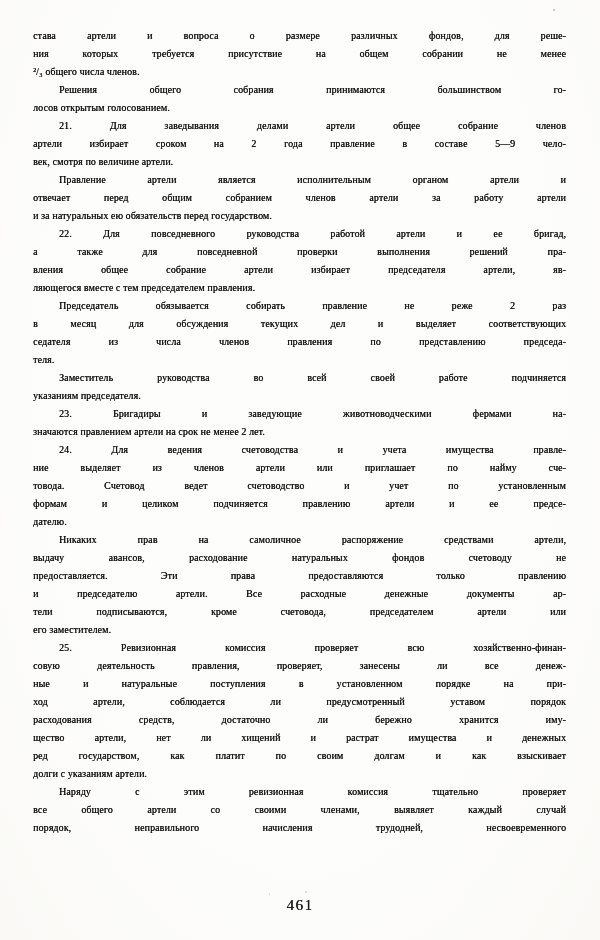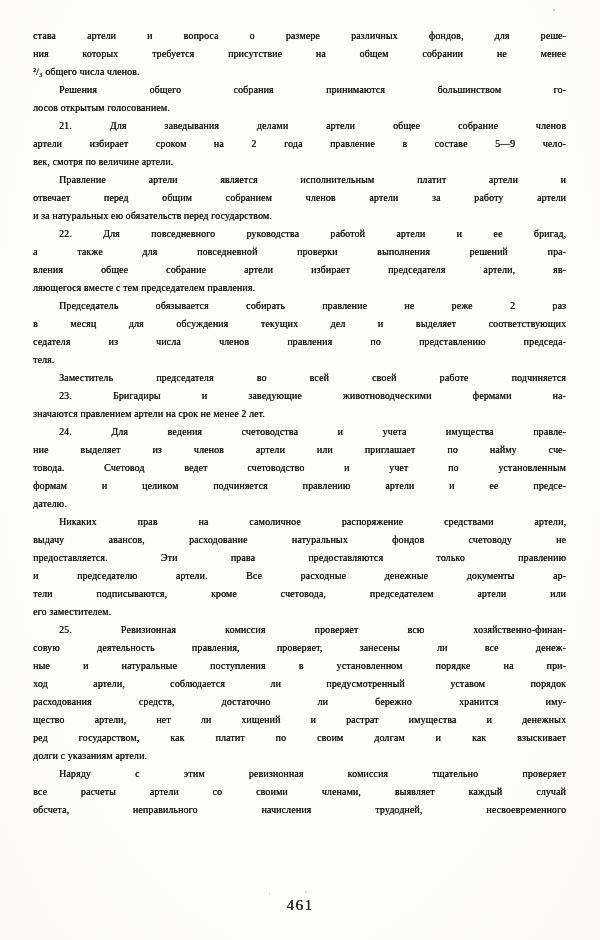--- a/index.html
+++ b/index.html
@@ -70,32 +70,33 @@
 <div class="page">
   <div class="text-block">
       <div class="line">става артели и вопроса о размере различных фондов, для реше-</div>
       <div class="line">ния которых требуется присутствие на общем собрании не менее</div>
       <div class="line para-end">²/₃ общего числа членов.</div>
       <div class="line indent">Решения общего собрания принимаются большинством го-</div>
       <div class="line para-end">лосов открытым голосованием.</div>
       <div class="line indent">21. Для заведывания делами артели общее собрание членов</div>
       <div class="line">артели избирает сроком на 2 года правление в составе 5—9 чело-</div>
       <div class="line para-end">век, смотря по величине артели.</div>
-      <div class="line indent">Правление артели является исполнительным платит артели и</div>
+      <div class="line indent">Правление артели является исполнительным органом артели и</div>
       <div class="line">отвечает перед общим собранием членов артели за работу артели</div>
       <div class="line para-end">и за натуральных ею обязательств перед государством.</div>
       <div class="line indent">22. Для повседневного руководства работой артели и ее бригад,</div>
       <div class="line">а также для повседневной проверки выполнения решений пра-</div>
       <div class="line">вления общее собрание артели избирает председателя артели, яв-</div>
       <div class="line para-end">ляющегося вместе с тем председателем правления.</div>
       <div class="line indent">Председатель обязывается собирать правление не реже 2 раз</div>
       <div class="line">в месяц для обсуждения текущих дел и выделяет соответствующих</div>
       <div class="line">седателя из числа членов правления по представлению председа-</div>
       <div class="line para-end">теля.</div>
-      <div class="line indent">Заместитель председателя во всей своей работе подчиняется</div>
+      <div class="line indent">Заместитель руководства во всей своей работе подчиняется</div>
+      <div class="line para-end">указаниям председателя.</div>
       <div class="line indent">23. Бригадиры и заведующие животноводческими фермами на-</div>
       <div class="line para-end">значаются правлением артели на срок не менее 2 лет.</div>
       <div class="line indent">24. Для ведения счетоводства и учета имущества правле-</div>
       <div class="line">ние выделяет из членов артели или приглашает по найму сче-</div>
       <div class="line">товода. Счетовод ведет счетоводство и учет по установленным</div>
       <div class="line">формам и целиком подчиняется правлению артели и ее предсе-</div>
       <div class="line para-end">дателю.</div>
       <div class="line indent">Никаких прав на самоличное распоряжение средствами артели,</div>
       <div class="line">выдачу авансов, расходование натуральных фондов счетоводу не</div>
       <div class="line">предоставляется. Эти права предоставляются только правлению</div>
@@ -104,20 +105,20 @@
       <div class="line para-end">его заместителем.</div>
       <div class="line indent">25. Ревизионная комиссия проверяет всю хозяйственно-финан-</div>
       <div class="line">совую деятельность правления, проверяет, занесены ли все денеж-</div>
       <div class="line">ные и натуральные поступления в установленном порядке на при-</div>
       <div class="line">ход артели, соблюдается ли предусмотренный уставом порядок</div>
       <div class="line">расходования средств, достаточно ли бережно хранится иму-</div>
       <div class="line">щество артели, нет ли хищений и растрат имущества и денежных</div>
       <div class="line">ред государством, как платит по своим долгам и как взыскивает</div>
       <div class="line para-end">долги с указаниям артели.</div>
       <div class="line indent">Наряду с этим ревизионная комиссия тщательно проверяет</div>
-      <div class="line">все расчеты артели со своими членами, выявляет каждый случай</div>
-      <div class="line">обсчета, неправильного начисления трудодней, несвоевременного</div>
+      <div class="line">все общего артели со своими членами, выявляет каждый случай</div>
+      <div class="line">порядок, неправильного начисления трудодней, несвоевременного</div>
     </div>
   <div class="page-number">461</div>
   <span class="speck s1"></span>
   <span class="speck s2"></span>
   <span class="speck s3"></span>
 </div>
 
 </body></html>

